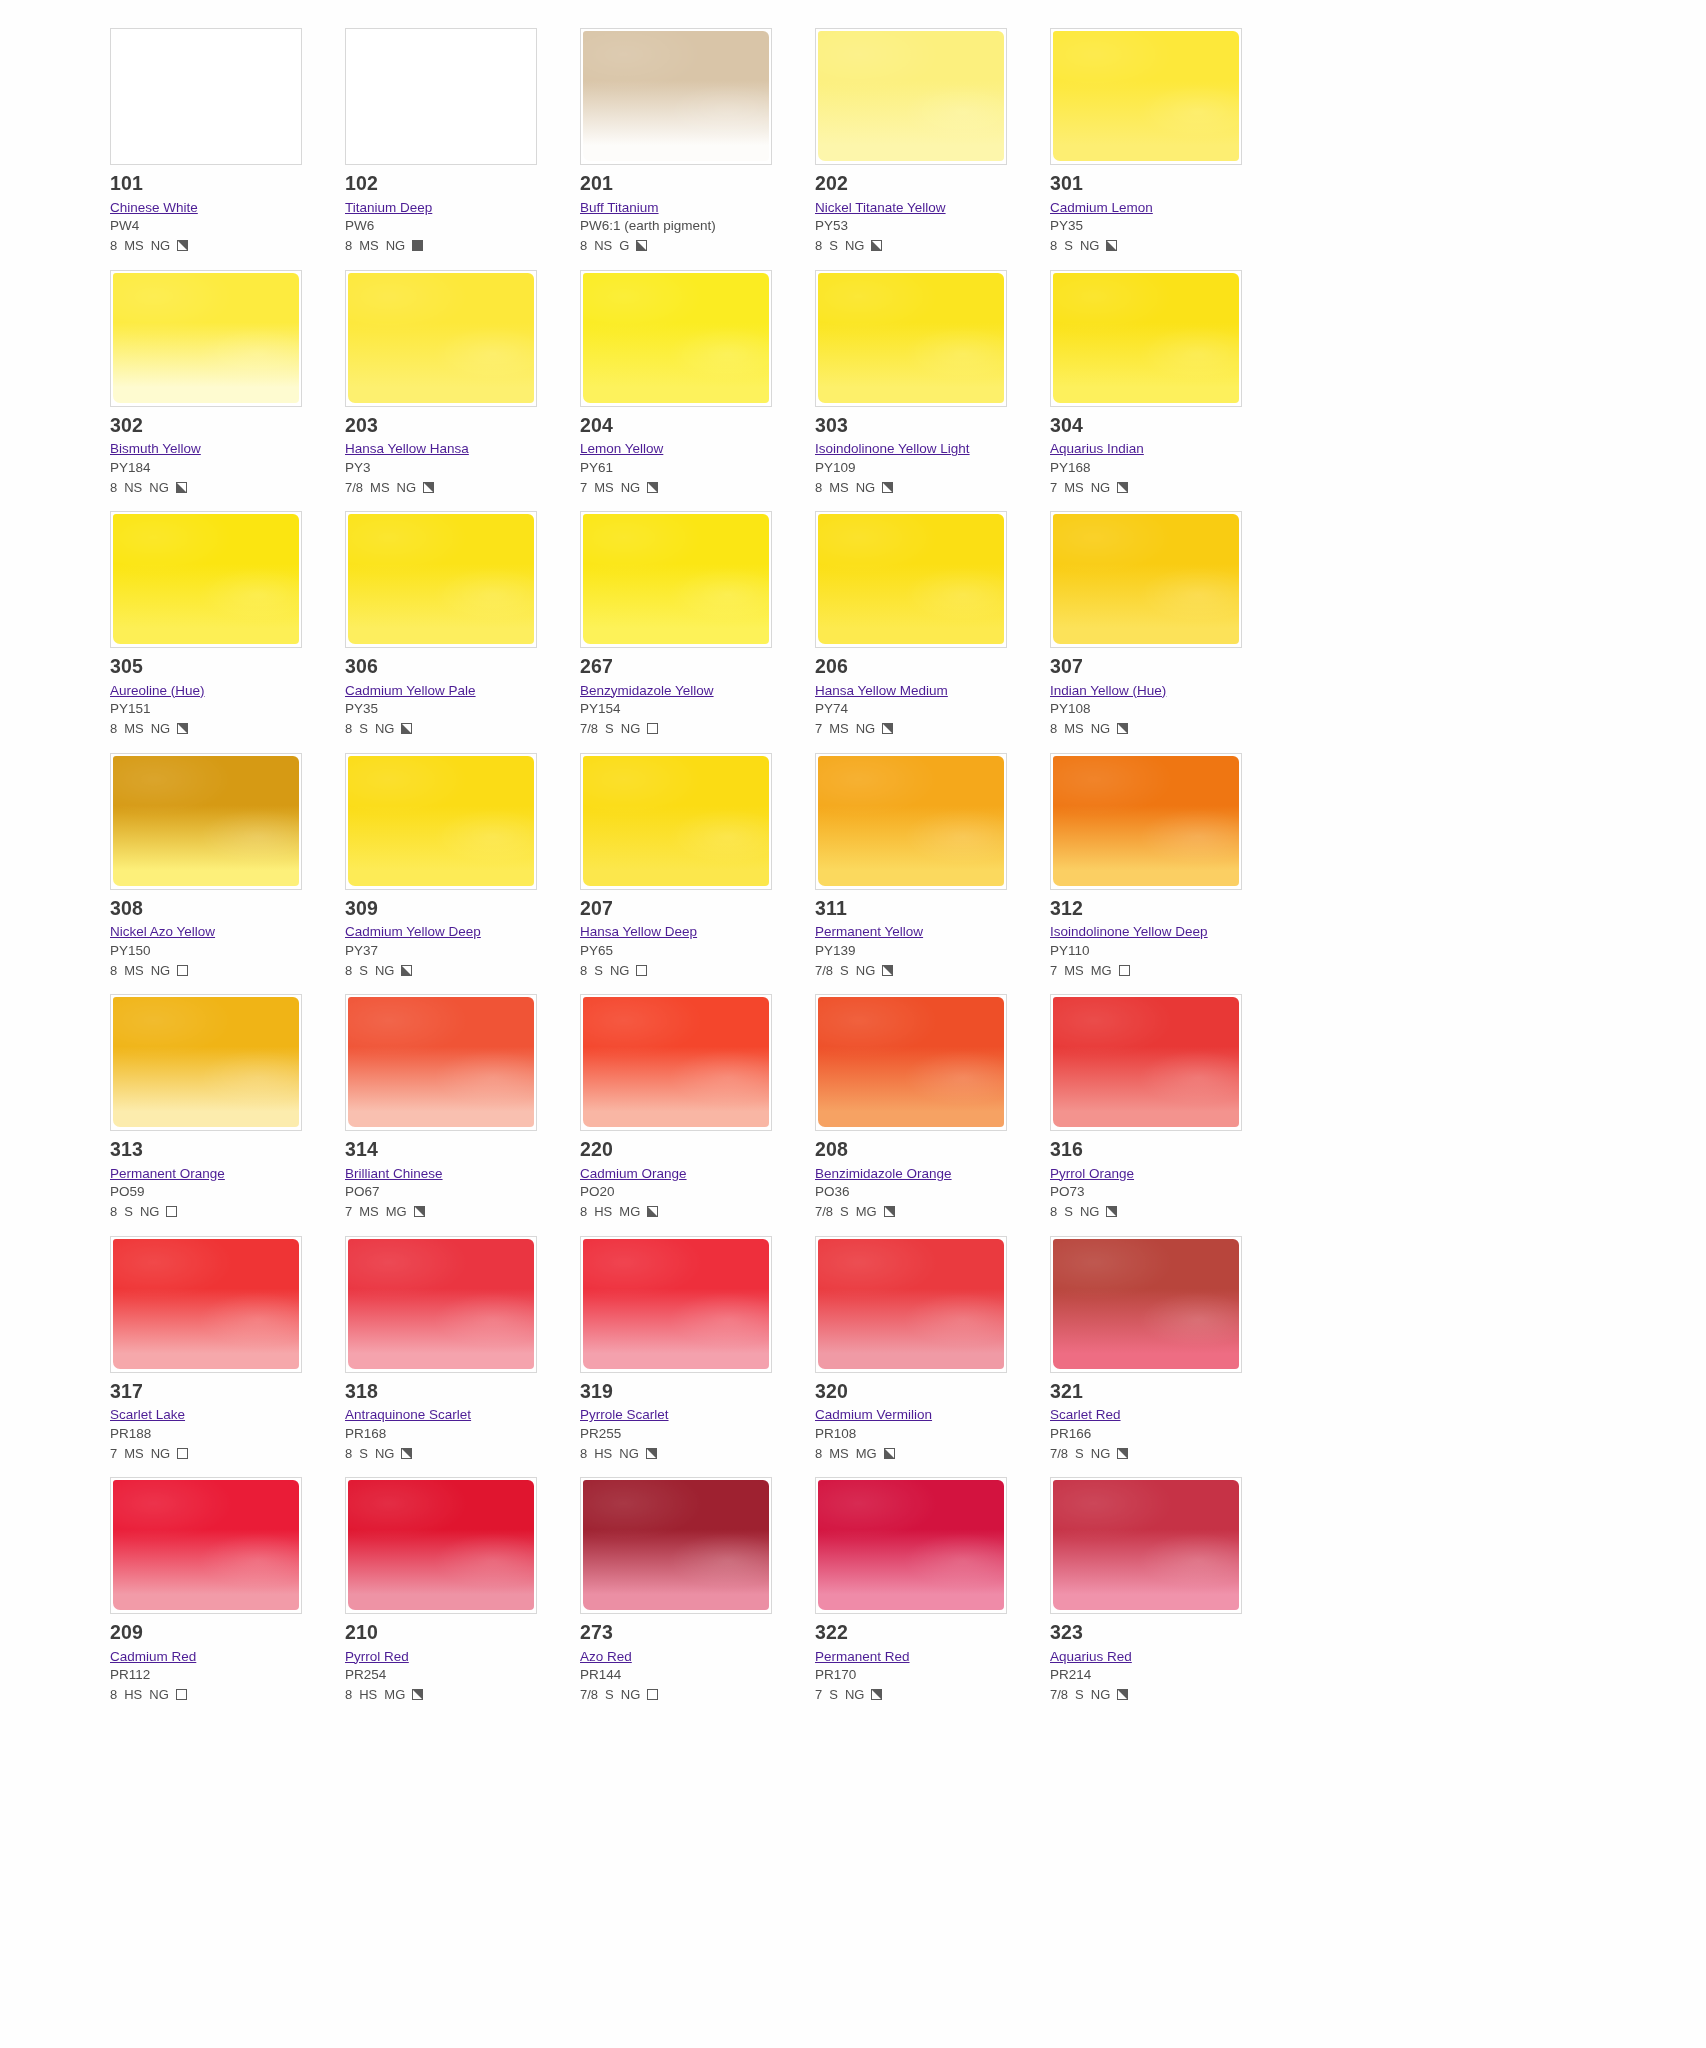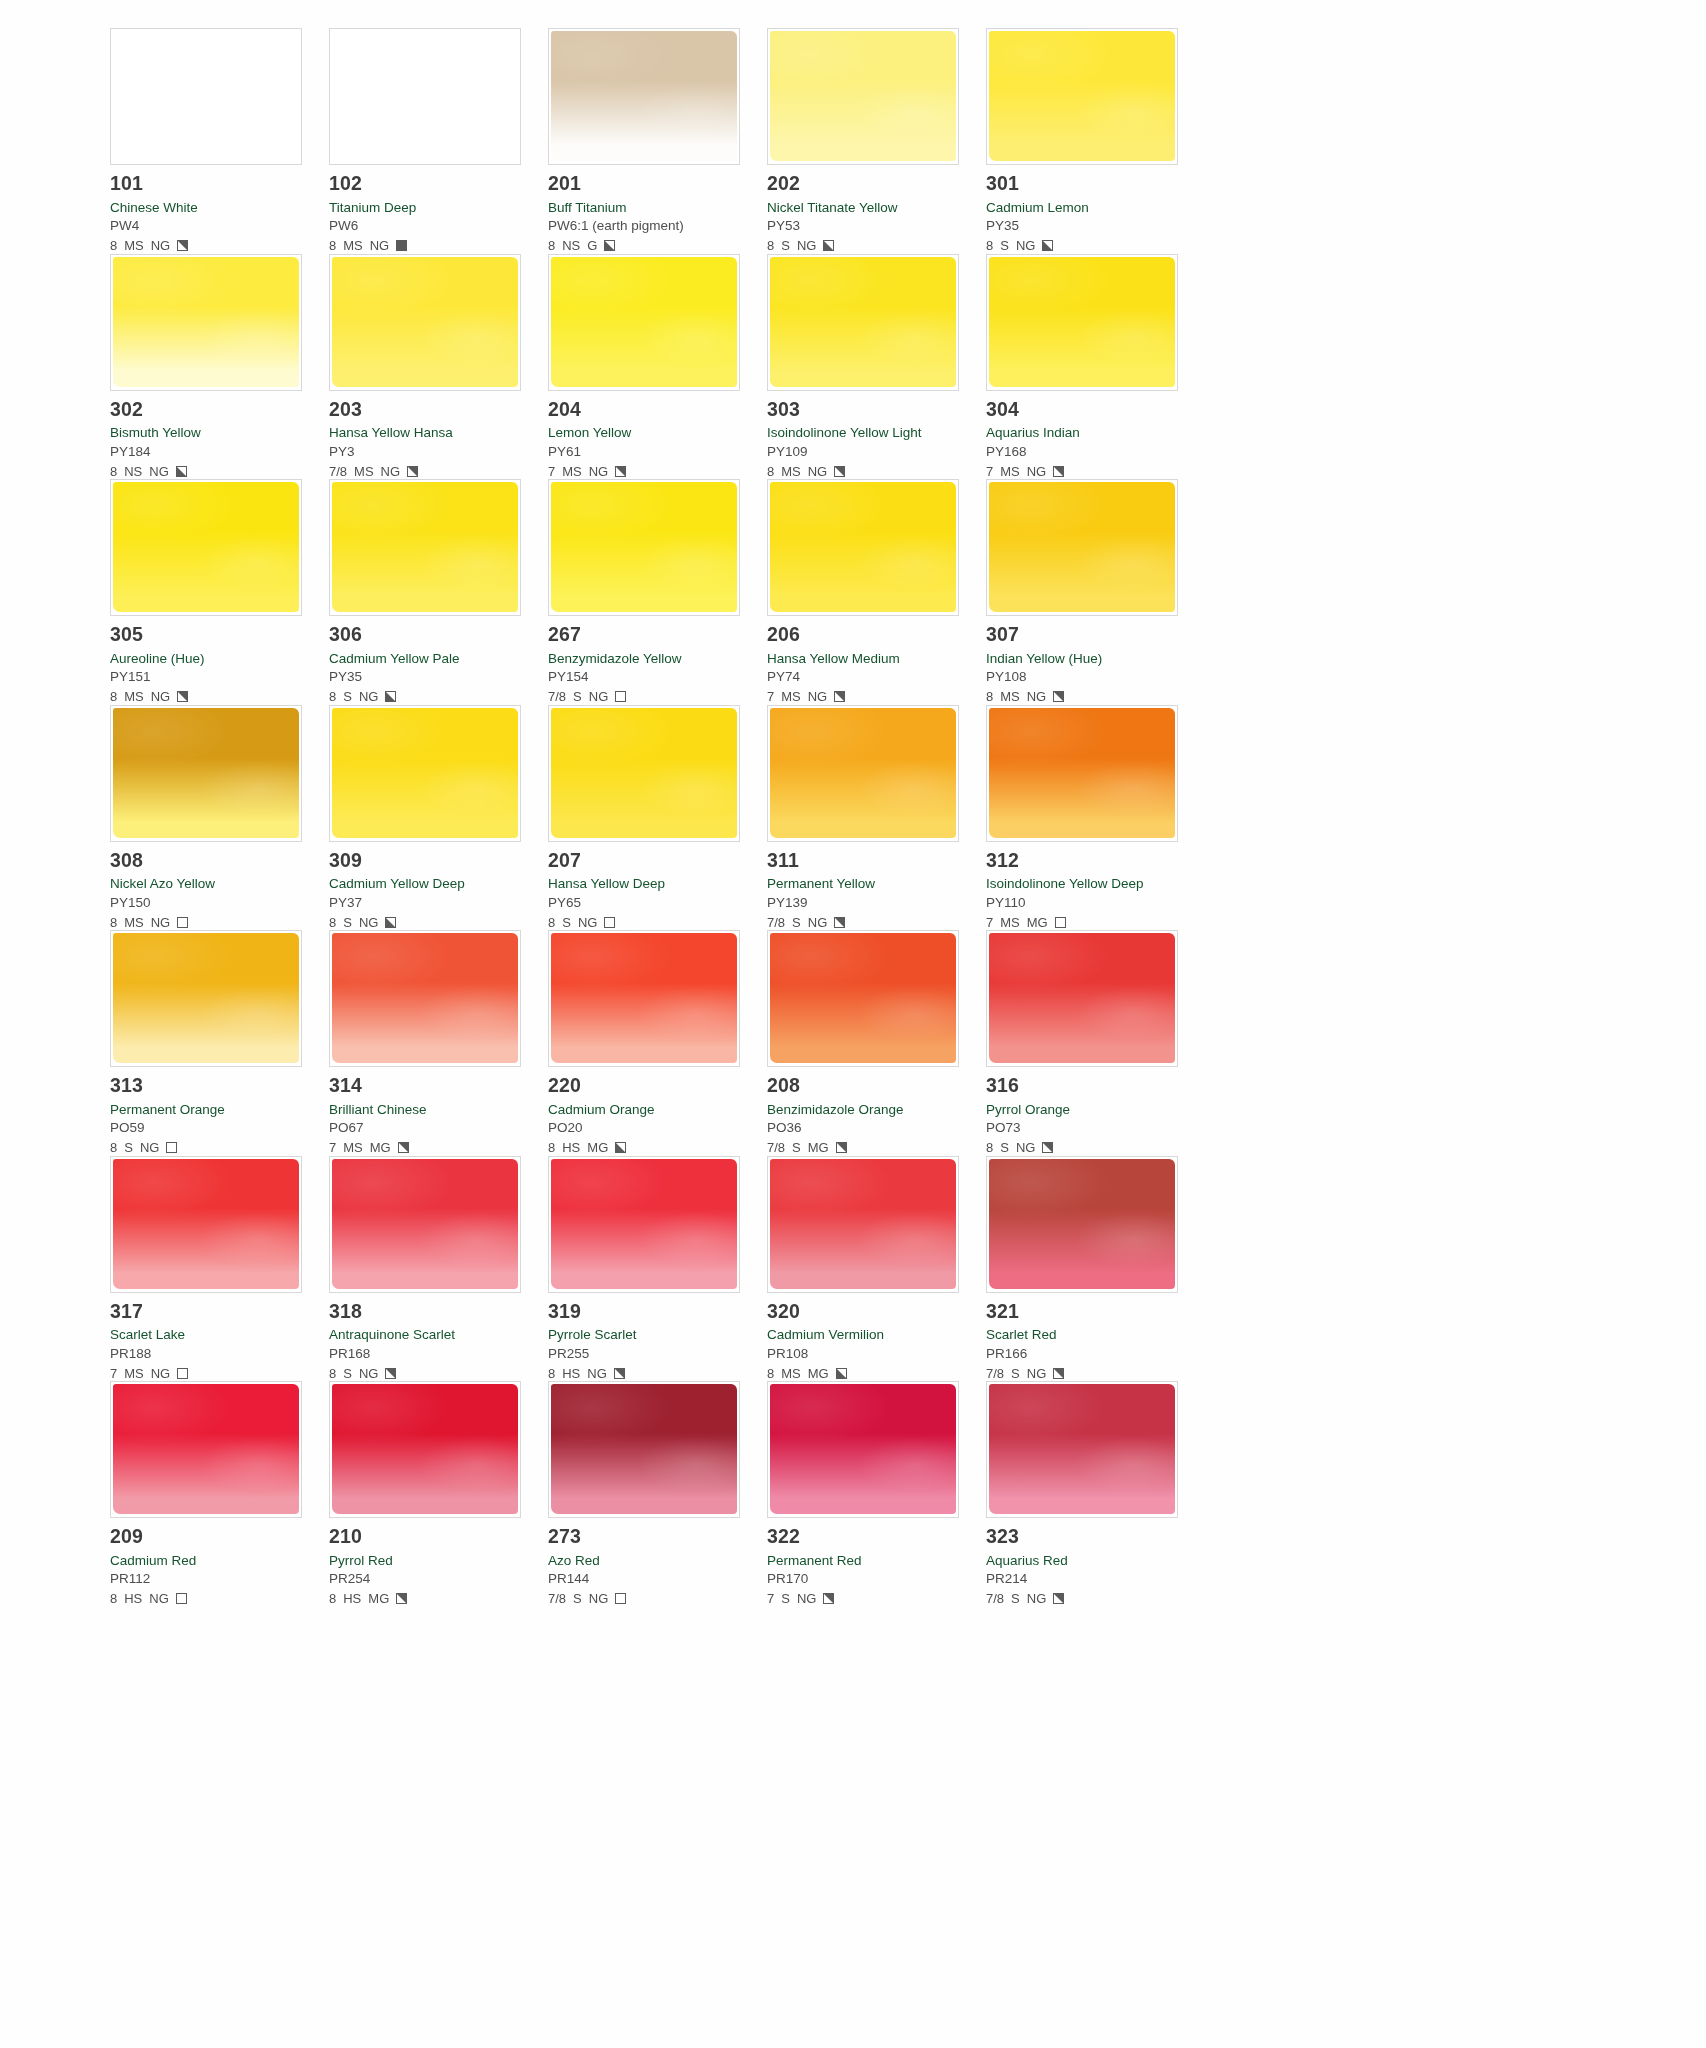--- a/index.html
+++ b/index.html
@@ -20,20 +20,21 @@
     height: 2048px;
     background: #fefefe;
     box-sizing: border-box;
     padding: 28px 110px 0 110px;
   }
   .grid {
     display: grid;
     grid-template-columns: repeat(5, 219px);
     column-gap: 0px;
     row-gap: 0px;
+    gap: 16px;
   }
   .cell {
     width: 219px;
     box-sizing: border-box;
     padding-right: 22px;
   }
   .swatch-box {
     position: relative;
     width: 192px;
     height: 137px;
@@ -68,23 +69,24 @@
   }
   .code {
     font-size: 19.5px;
     font-weight: bold;
     color: #3d3d3d;
     letter-spacing: 0.2px;
     margin-bottom: 7px;
   }
   .pname {
     font-size: 13.5px;
-    color: #14532d;
+    color: #4c1d95;
     margin-bottom: 5px;
     white-space: nowrap;
+    text-decoration: underline;
   }
   .pindex {
     font-size: 13.5px;
     color: #4e4e4e;
     margin-bottom: 5px;
   }
   .props {
     font-size: 13px;
     color: #4e4e4e;
     display: flex;

